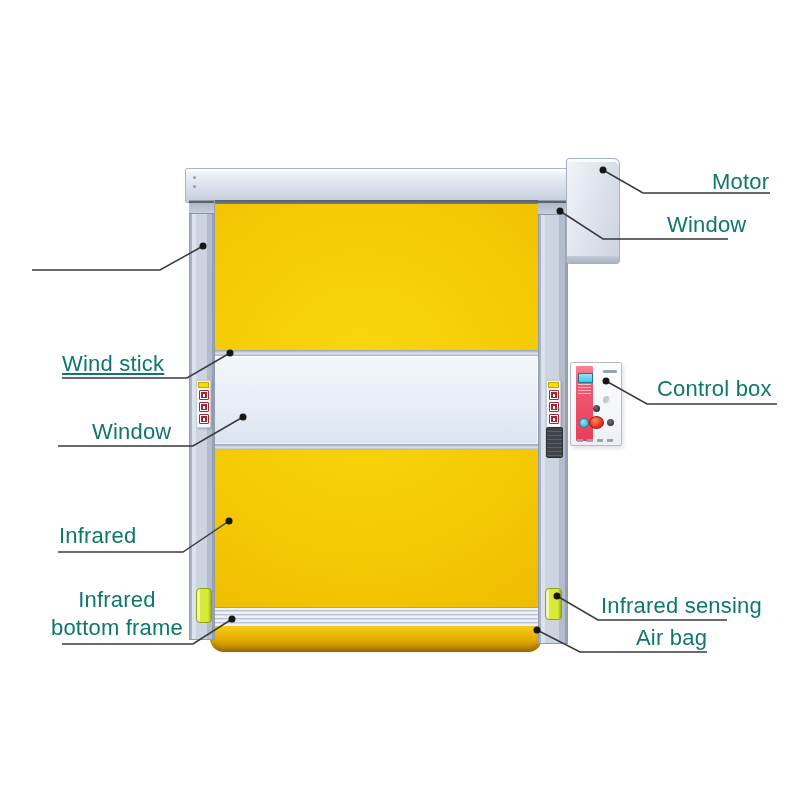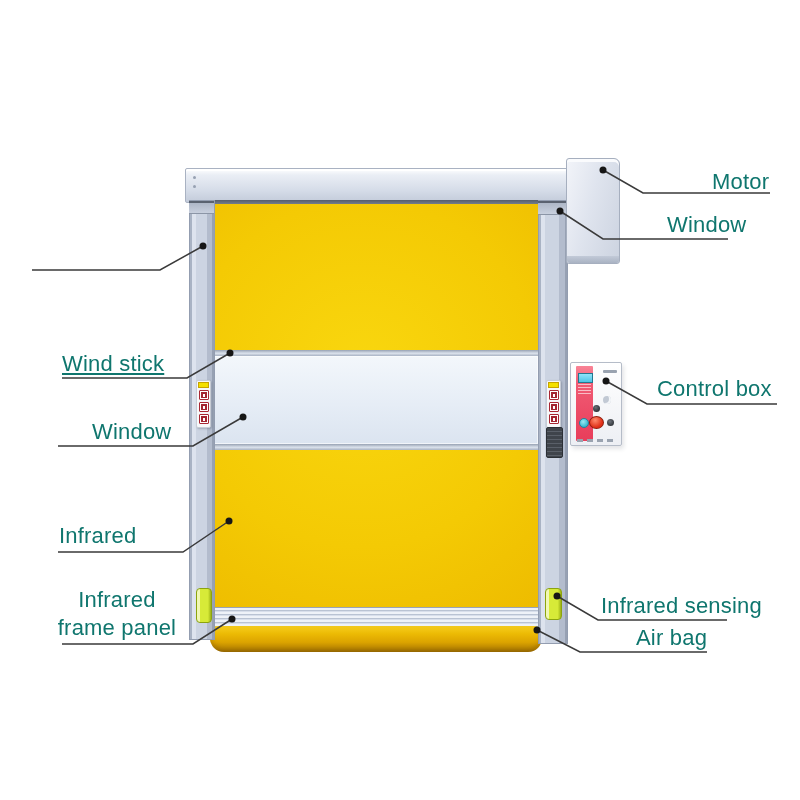--- a/index.html
+++ b/index.html
@@ -231,21 +231,21 @@
       <circle cx="557" cy="596" r="3.5"></circle>
       <circle cx="537" cy="630" r="3.5"></circle>
     </g>
   </svg>
 
   <div class="lbl" style="left:62px;top:351px;text-decoration:underline;">Wind stick</div>
   <div class="lbl" style="left:72px;top:419px;margin-left:20px;">Window</div>
   <div class="lbl" style="left:59px;top:523px;">Infrared</div>
   <div class="lbl lbl-2line" style="left:42px;top:586px;">
     <div>Infrared</div>
-    <div>frame panel</div>
+    <div>bottom frame</div>
   </div>
   <div class="lbl" style="left:712px;top:169px;">Motor</div>
   <div class="lbl" style="left:667px;top:212px;">Window</div>
   <div class="lbl" style="left:657px;top:376px;">Control box</div>
   <div class="lbl" style="left:601px;top:593px;">Infrared sensing</div>
   <div class="lbl" style="left:636px;top:625px;">Air bag</div>
 
 </div>
 
 </body></html>

